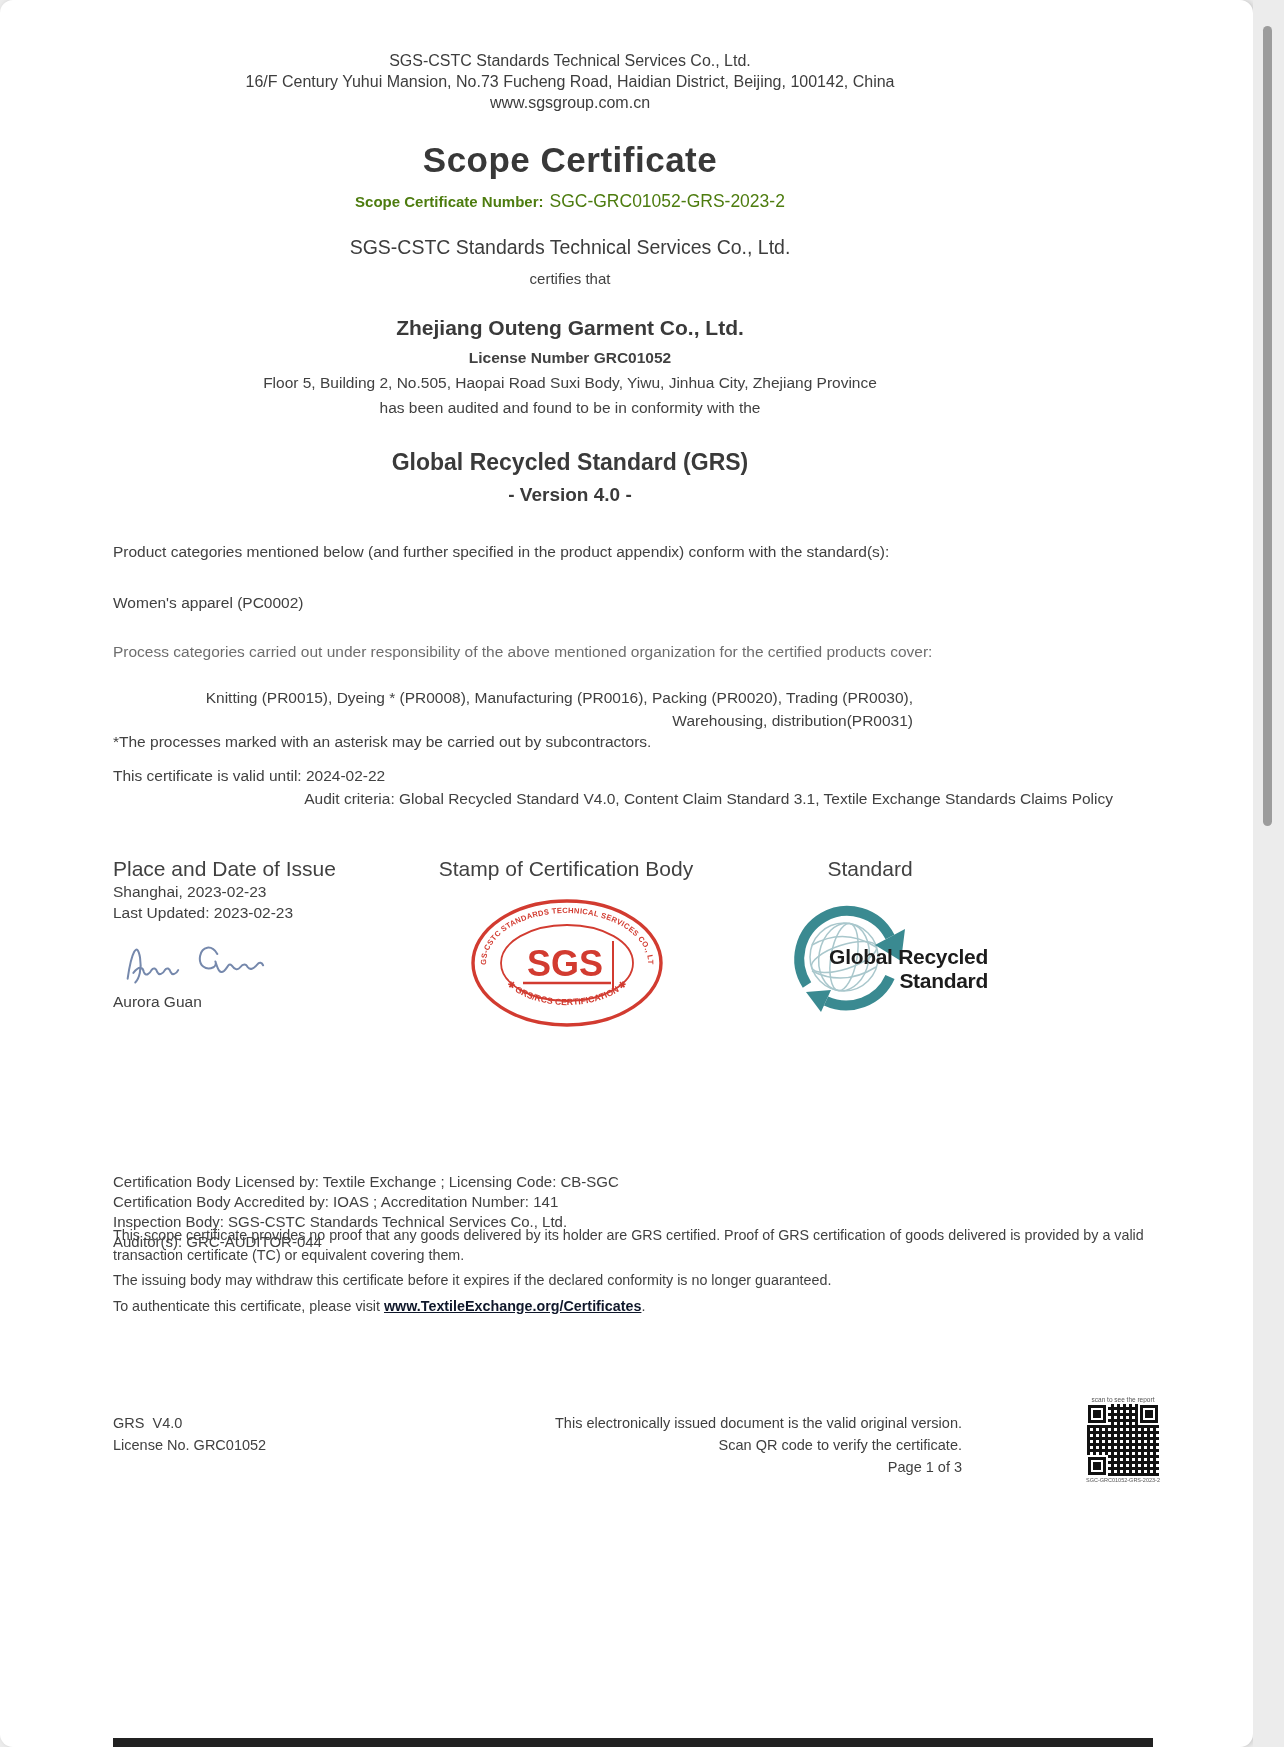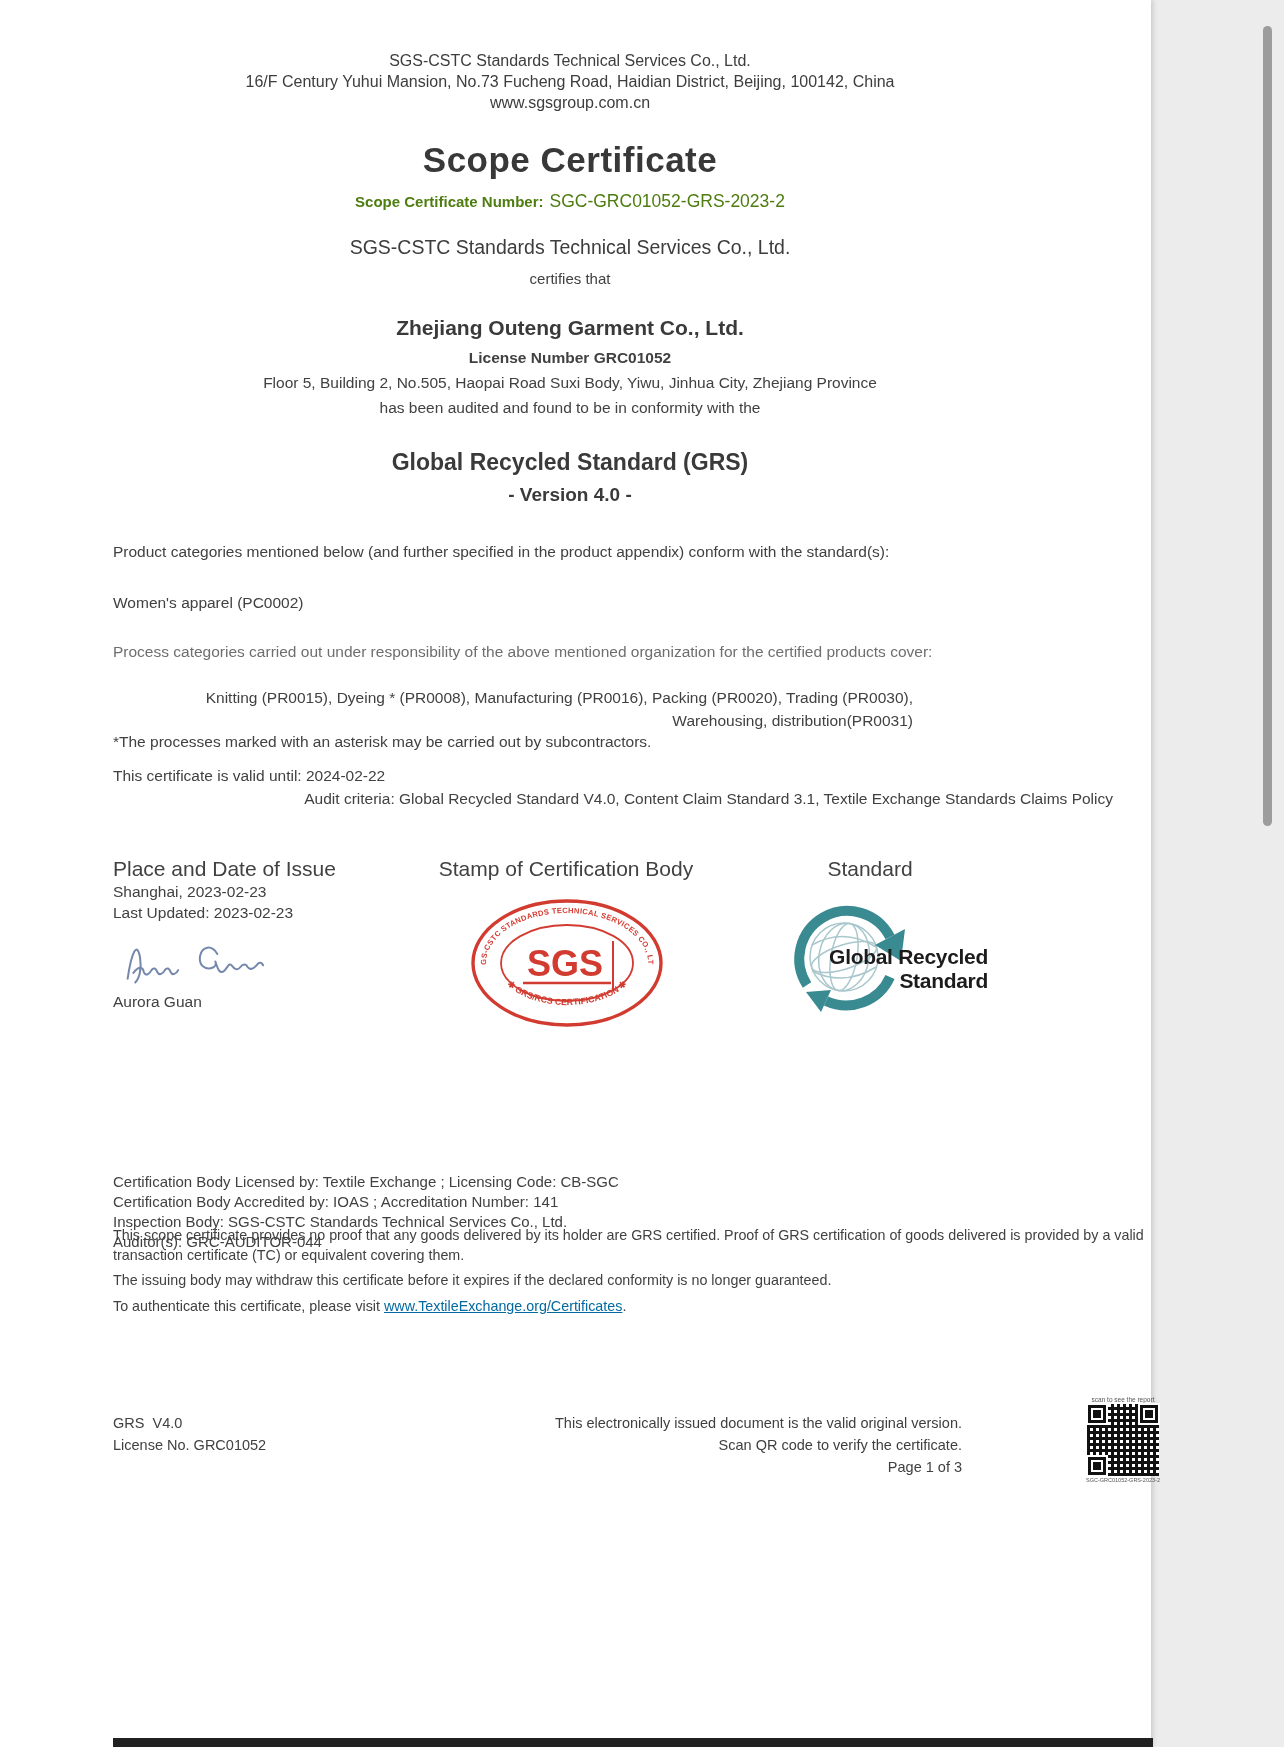--- a/index.html
+++ b/index.html
@@ -3,23 +3,24 @@
 <meta charset="utf-8">
 <style>
   html,body{margin:0;padding:0;}
   body{
     width:1284px;height:1747px;position:relative;overflow:hidden;
     background:#ececec;
     font-family:"Liberation Sans", sans-serif;
     color:#414141;
   }
   .page{
-    position:absolute;left:0;top:0;width:1151px;height:1747px;
+    position:absolute;left:0;top:0;width:1253px;height:1747px;
     background:#fff;
     box-shadow:2px 0 5px rgba(0,0,0,.15);
+    border-radius:13px;
   }
   .abs{position:absolute;}
   .center-col{position:absolute;left:30px;width:1080px;text-align:center;}
   .leftcol{position:absolute;left:113px;text-align:right;}
 
   #hdr{top:50px;font-size:16px;line-height:21px;color:#3d3d3d;}
   #title{top:140px;font-size:35px;font-weight:bold;color:#383838;letter-spacing:.5px;}
   #certnum{top:191px;font-size:15px;color:#4d7c0f;}
   #certnum .lbl{font-weight:bold;}
   #certnum .val{font-size:17.5px;margin-left:6px;}
@@ -48,21 +49,21 @@
   #signature{left:118px;top:931px;}
   #col-signer{left:113px;top:993px;font-size:15.5px;}
   #col-stamp-label{left:436px;top:857px;width:260px;text-align:center;}
   #stamp{left:470px;top:897px;}
   #col-std-label{left:790px;top:857px;width:160px;text-align:center;}
   #grslogo{left:760px;top:901px;}
 
   #cb-info{left:113px;top:1126px;font-size:15px;line-height:20px;margin-top:46px;}
   #disclaimer{left:113px;top:1226px;width:1036px;font-size:14.3px;line-height:19.5px;}
   #disclaimer p{margin:0 0 6px 0;}
-  a.link{color:#0369a1;text-decoration:underline;cursor:pointer;}
+  a.link{color:#0f172a;text-decoration:underline;cursor:pointer;font-weight:bold;}
 
   #f-left{left:113px;top:1412px;font-size:14.5px;line-height:22px;}
   #f-right{left:340px;top:1412px;width:622px;text-align:right;font-size:14.5px;line-height:22px;color:#3f3f3f;}
   .pre{white-space:pre;}
 
   #qr{left:1083px;top:1396px;width:80px;text-align:center;}
   #qr .cap-top{font-size:6.5px;color:#555;white-space:nowrap;margin-bottom:1px;}
   #qr .cap-bot{font-size:5.5px;color:#555;white-space:nowrap;margin-top:1px;}
   .qr-box{
     position:relative;width:72px;height:72px;margin:0 auto;background:#fff;

